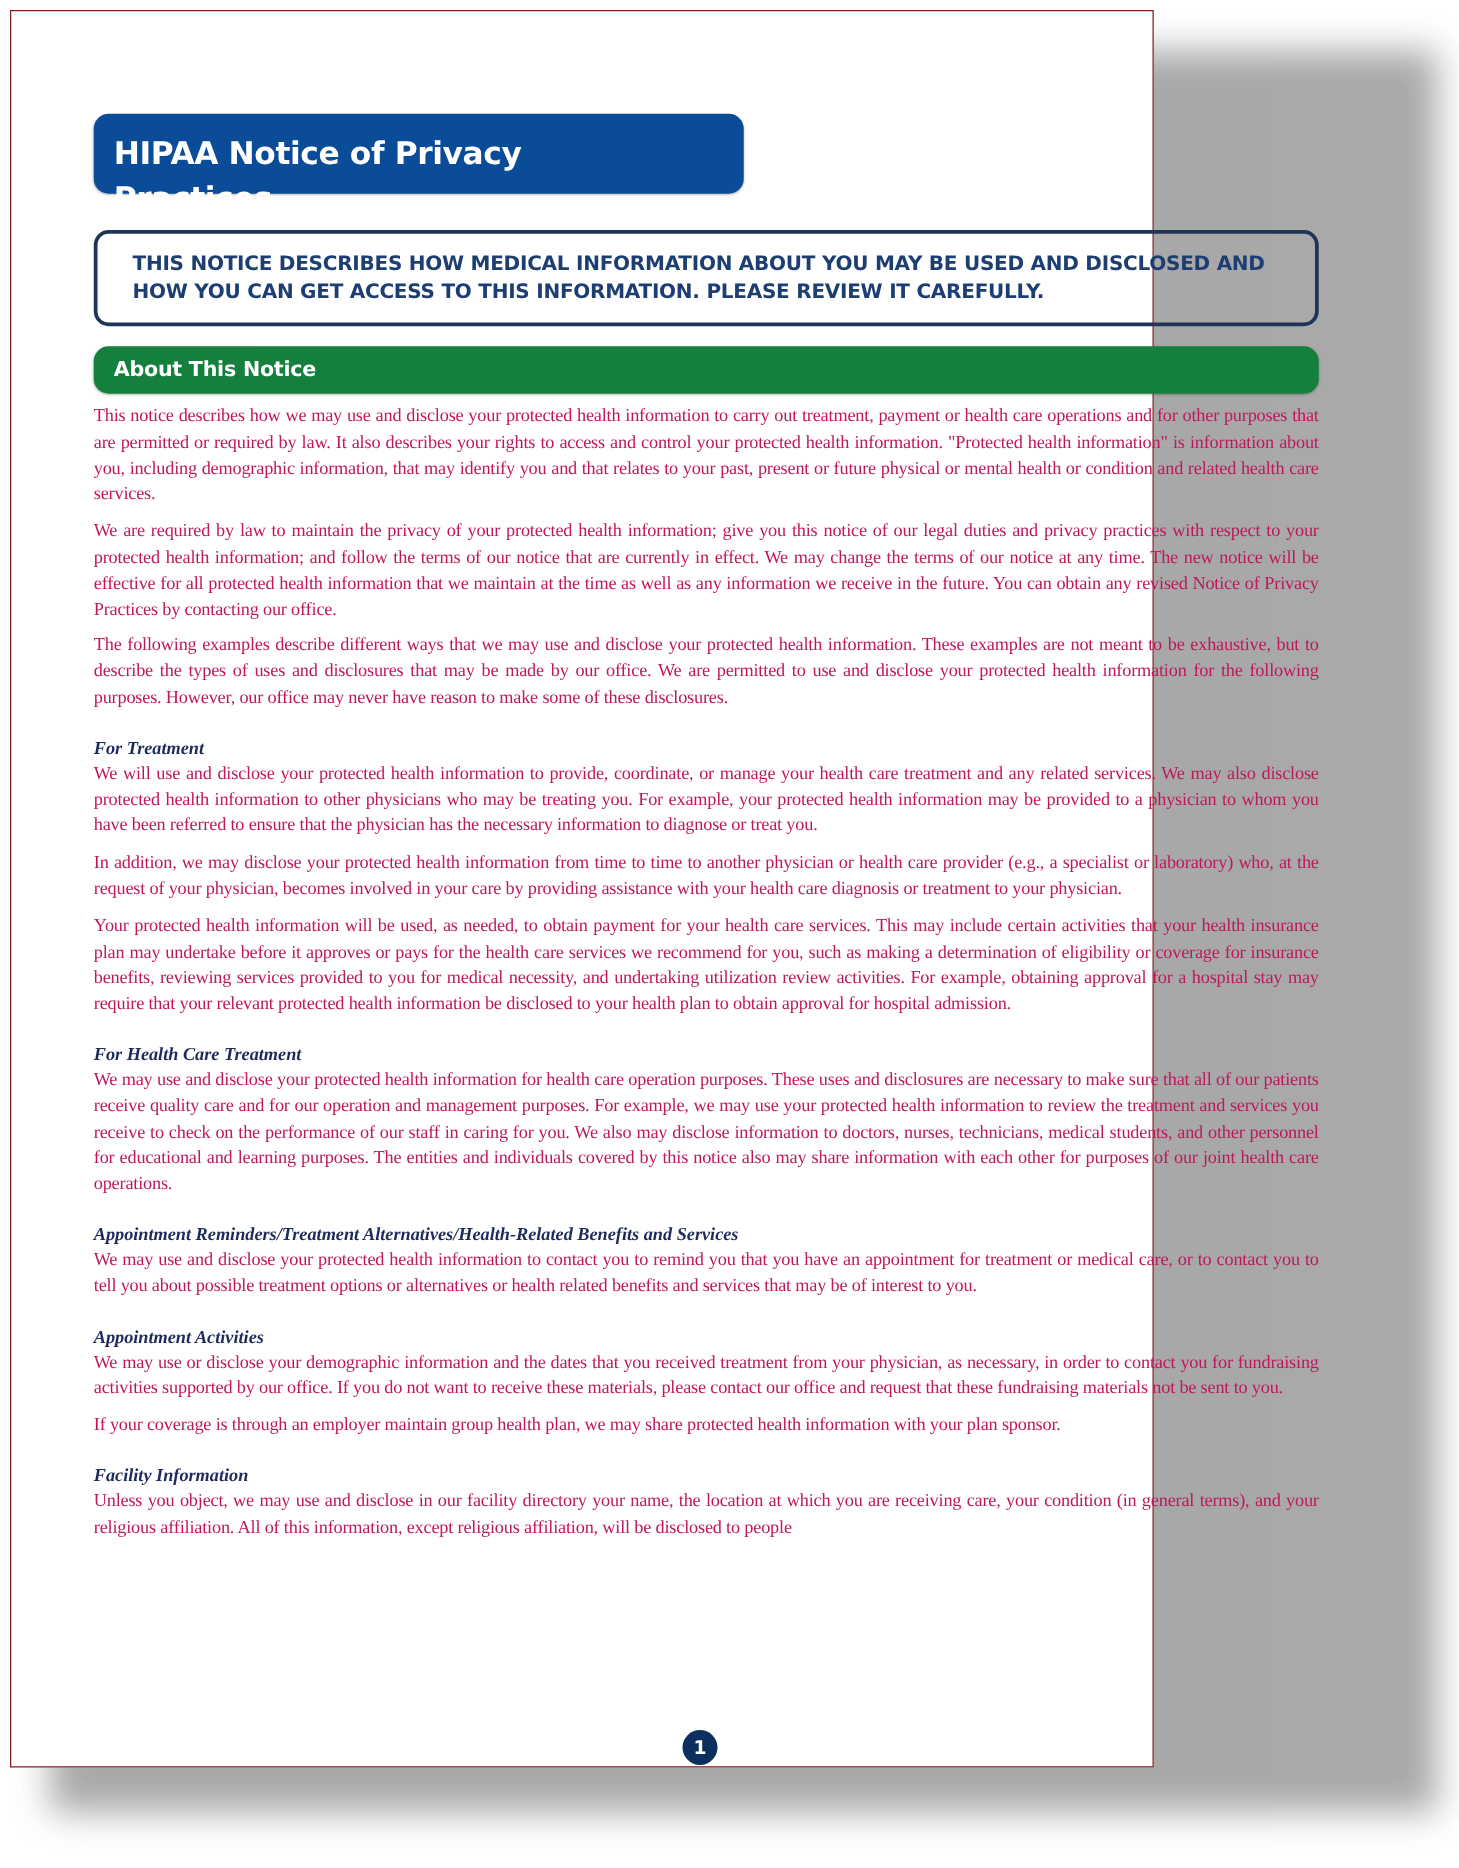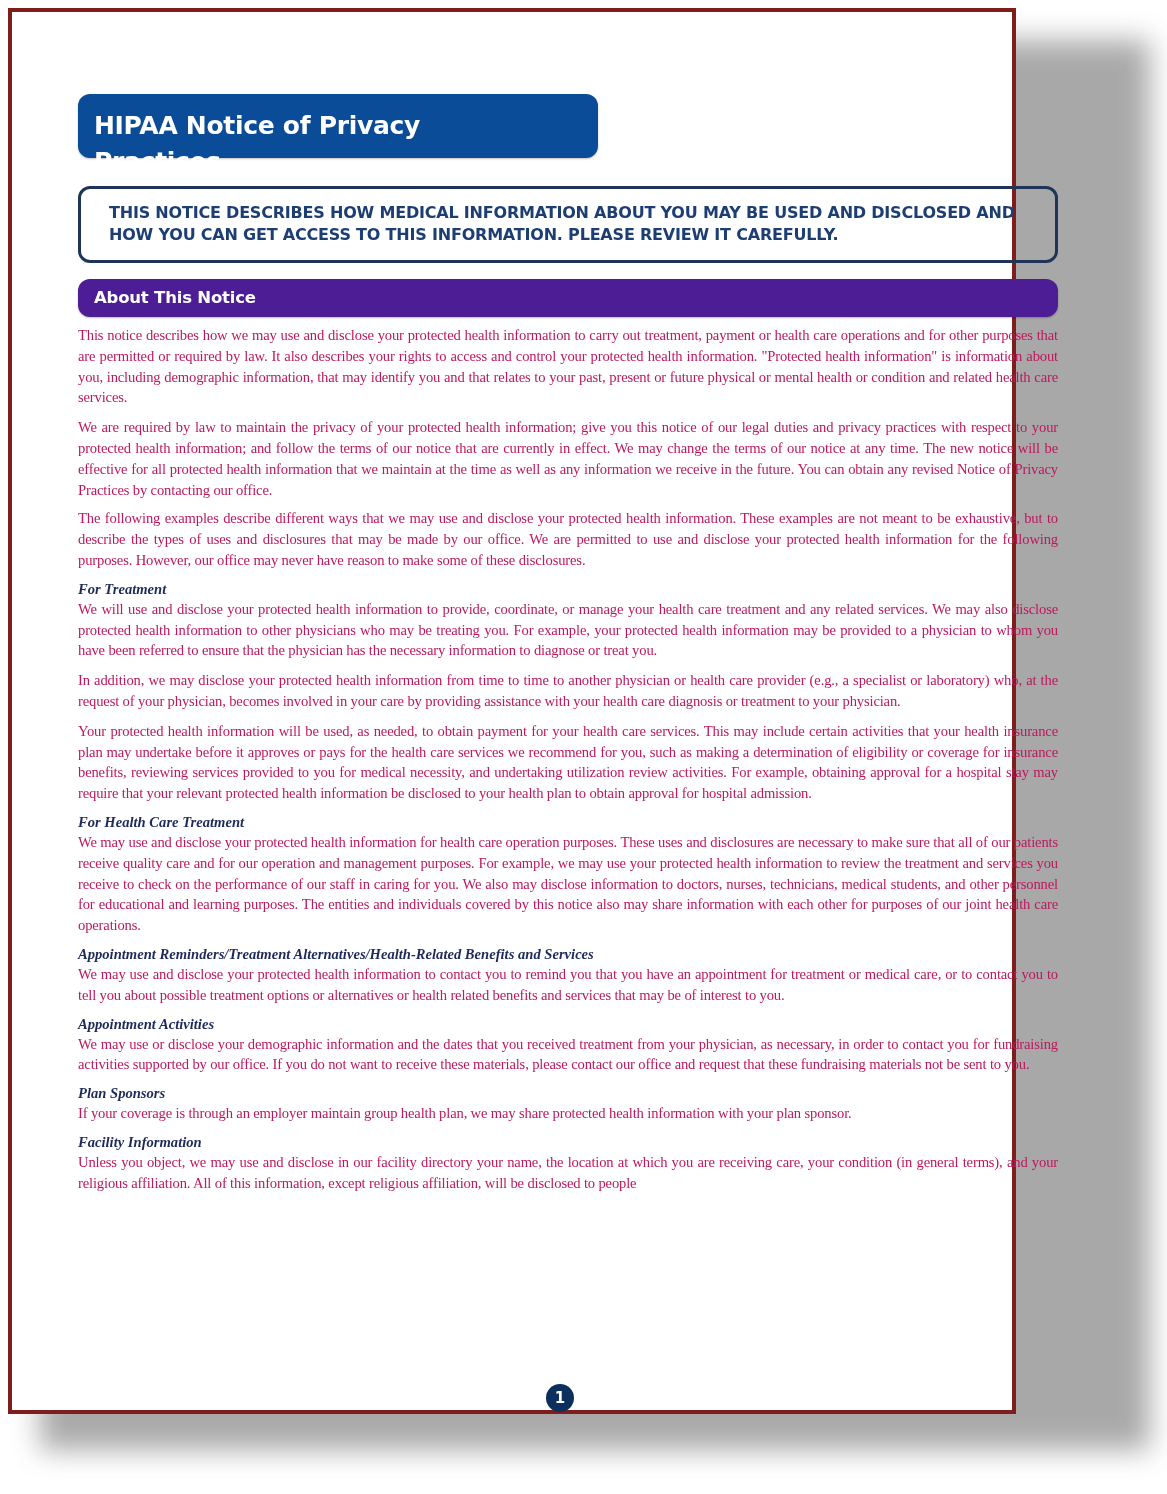--- a/index.html
+++ b/index.html
@@ -23,24 +23,24 @@
     width: 1110px;
     height: 1410px;
     background: #9a9a9a;
     filter: blur(14px);
     opacity: 0.85;
   }
   .page {
     position: absolute;
     left: 8px;
     top: 8px;
-    width: 1008px;
+    width: 915px;
     height: 1406px;
     background: #ffffff;
-    border: 4px solid #7f1d1d;
+    border: 1px solid #7f1d1d;
     box-sizing: border-box;
   }
   .content {
     position: absolute;
     left: 66px;
     top: 82px;
     width: 980px;
   }
   .title-bar {
     display: inline-block;
@@ -63,21 +63,21 @@
     border-radius: 12px;
     padding: 13px 28px 14px 28px;
     font-family: "DejaVu Sans", sans-serif;
     font-weight: bold;
     font-size: 16px;
     line-height: 22px;
     color: #1d3e72;
     letter-spacing: -0.2px;
   }
   .section-bar {
-    background: #4c1d95;
+    background: #15803d;
     color: #ffffff;
     font-family: "DejaVu Sans", sans-serif;
     font-weight: bold;
     font-size: 16.5px;
     letter-spacing: -0.2px;
     border-radius: 12px;
     height: 38px;
     line-height: 38px;
     padding-left: 16px;
     box-shadow: 0 1px 2px rgba(0,0,0,0.25);
@@ -95,21 +95,21 @@
   }
   .para + .para { margin-top: 9px; }
   .sec-body { margin-top: 8px; }
   .subhead {
     font-family: "Liberation Serif", serif;
     font-style: italic;
     font-weight: bold;
     font-size: 14.6px;
     line-height: 20px;
     color: #1d2a5a;
-    margin-top: 8px;
+    margin-top: 20px;
   }
   .page-number {
     position: absolute;
     left: 546px;
     top: 1384px;
     width: 28px;
     height: 28px;
     border-radius: 50%;
     background: #0d2f5e;
     color: #ffffff;
@@ -151,21 +151,20 @@
 
         <div class="subhead">For Health Care Treatment</div>
         <p class="para">We may use and disclose your protected health information for health care operation purposes. These uses and disclosures are necessary to make sure that all of our patients receive quality care and for our operation and management purposes. For example, we may use your protected health information to review the treatment and services you receive to check on the performance of our staff in caring for you. We also may disclose information to doctors, nurses, technicians, medical students, and other personnel for educational and learning purposes. The entities and individuals covered by this notice also may share information with each other for purposes of our joint health care operations.</p>
 
         <div class="subhead">Appointment Reminders/Treatment Alternatives/Health-Related Benefits and Services</div>
         <p class="para">We may use and disclose your protected health information to contact you to remind you that you have an appointment for treatment or medical care, or to contact you to tell you about possible treatment options or alternatives or health related benefits and services that may be of interest to you.</p>
 
         <div class="subhead">Appointment Activities</div>
         <p class="para">We may use or disclose your demographic information and the dates that you received treatment from your physician, as necessary, in order to contact you for fundraising activities supported by our office. If you do not want to receive these materials, please contact our office and request that these fundraising materials not be sent to you.</p>
 
-        <div class="subhead">Plan Sponsors</div>
         <p class="para">If your coverage is through an employer maintain group health plan, we may share protected health information with your plan sponsor.</p>
 
         <div class="subhead">Facility Information</div>
         <p class="para">Unless you object, we may use and disclose in our facility directory your name, the location at which you are receiving care, your condition (in general terms), and your religious affiliation. All of this information, except religious affiliation, will be disclosed to people</p>
       </div>
     </div>
   </div>
   <div class="page-number">1</div>
 </div>
 

